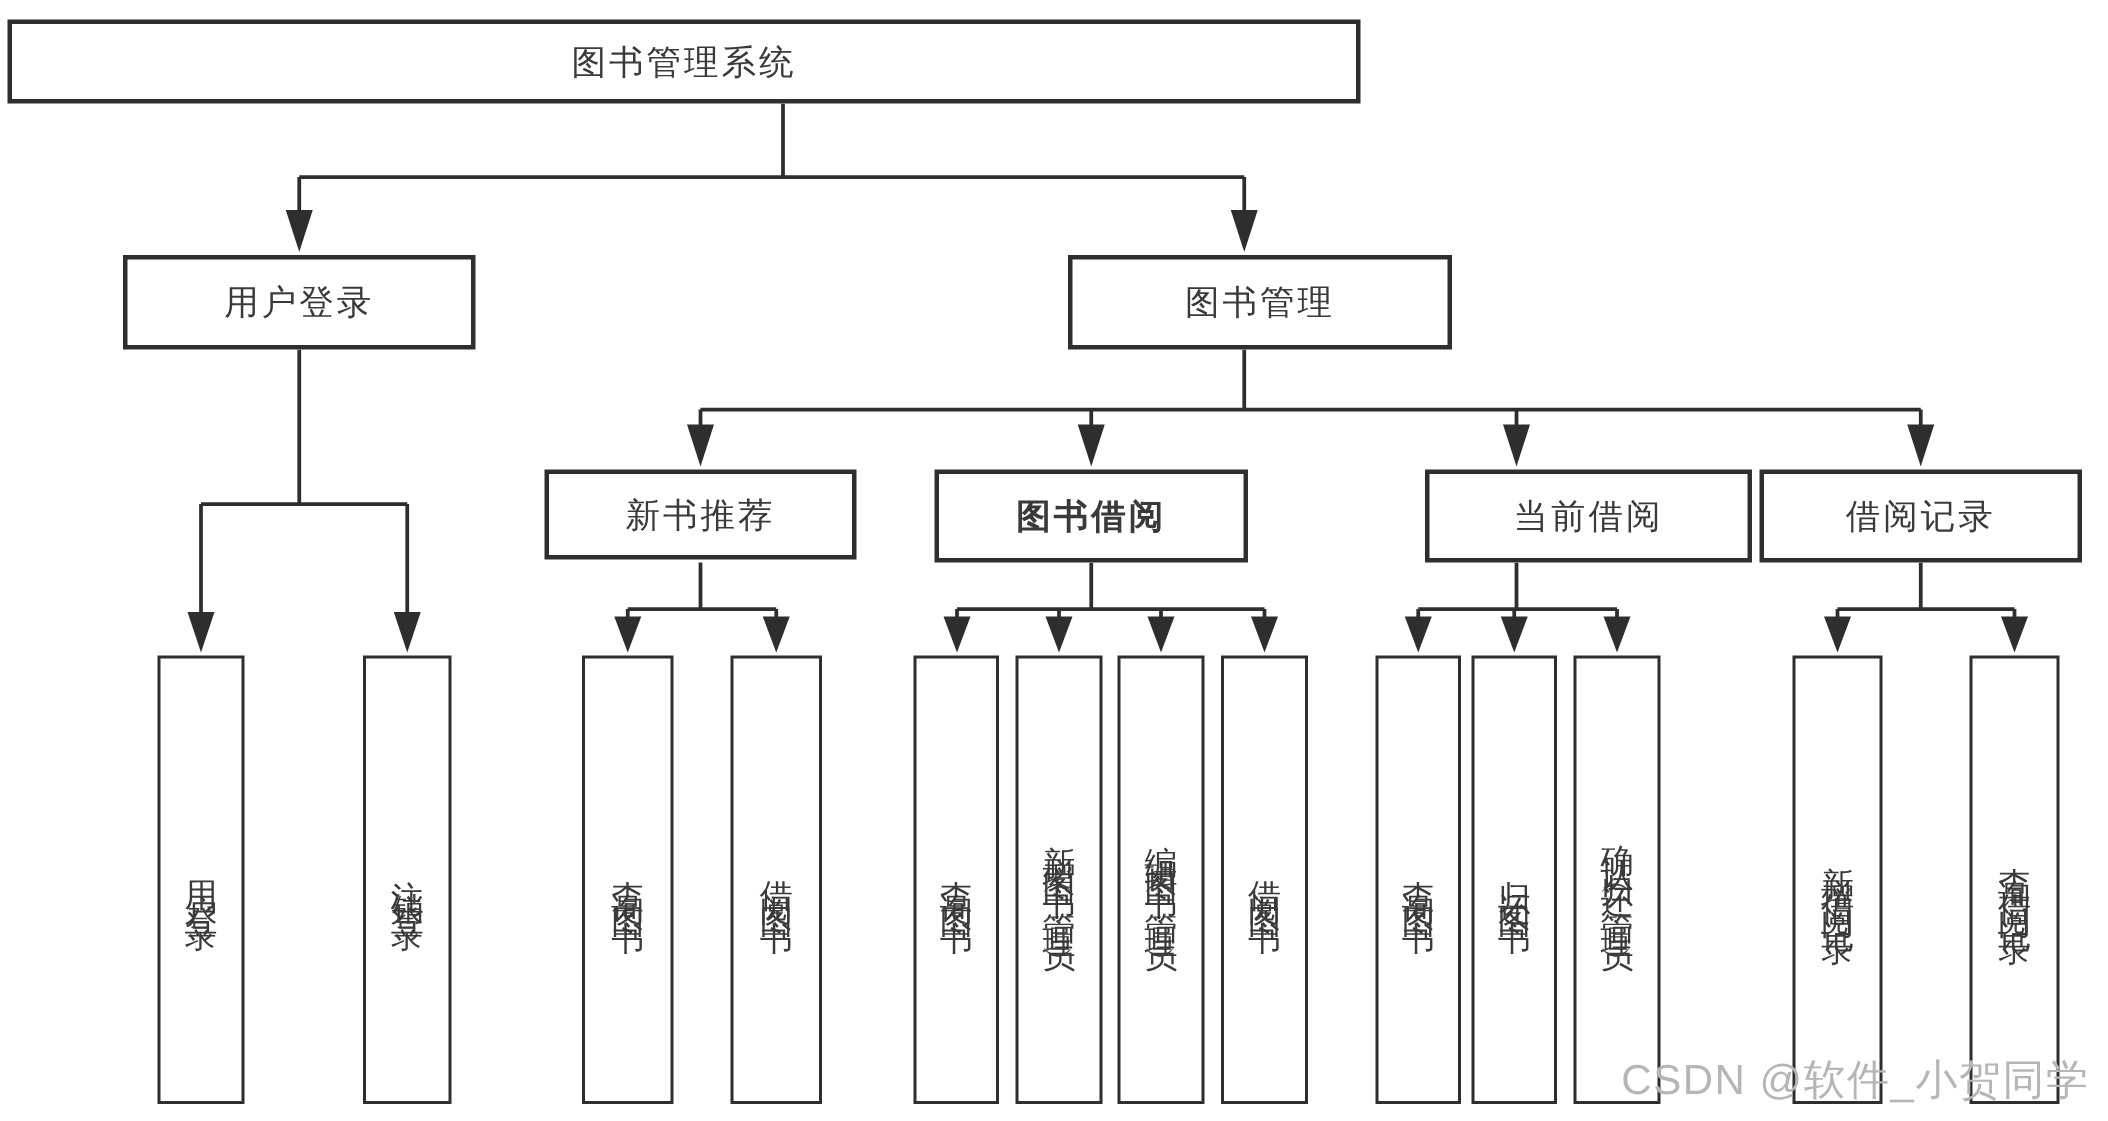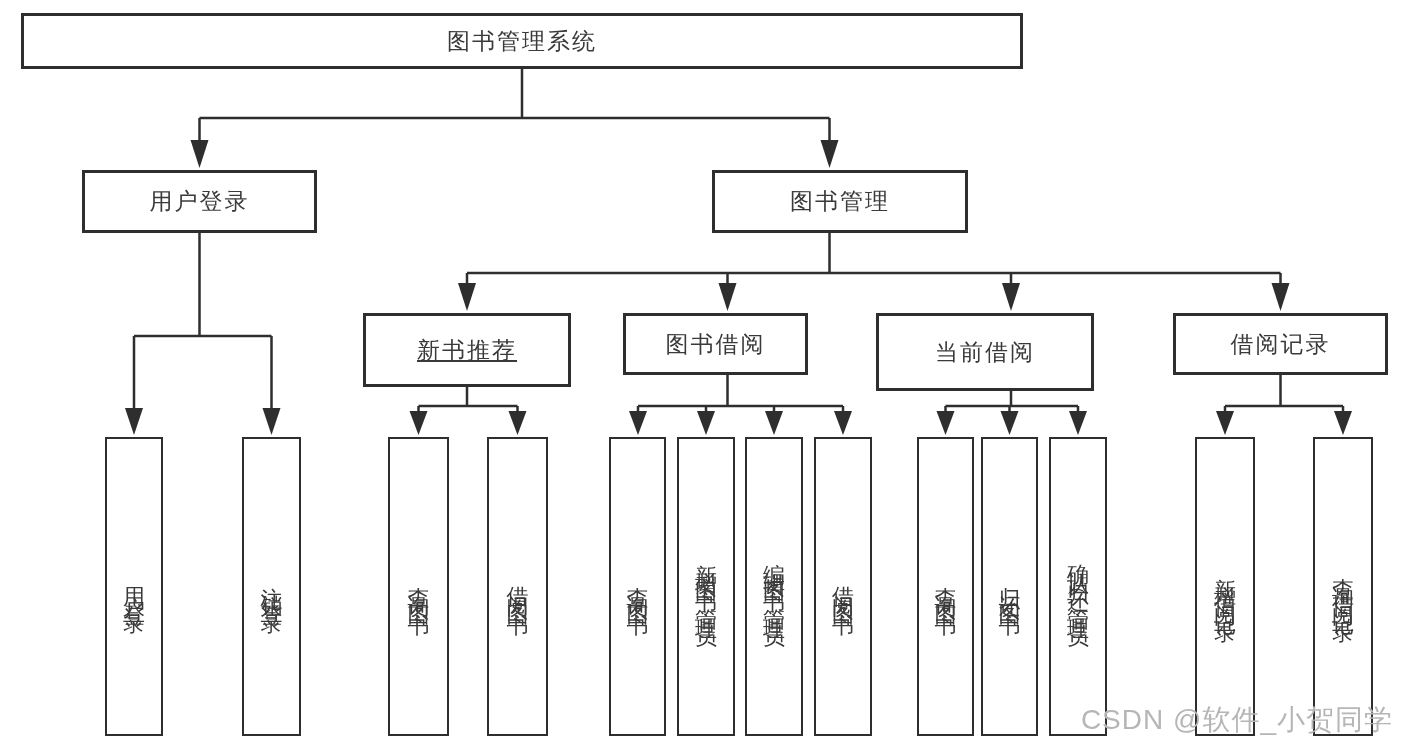--- a/index.html
+++ b/index.html
@@ -63,28 +63,28 @@
     <polygon points="765,411 783,411 774,435"></polygon>
     <polygon points="834,411 852,411 843,435"></polygon>
     <polygon points="936.5,411 954.5,411 945.5,435"></polygon>
     <polygon points="1000.5,411 1018.5,411 1009.5,435"></polygon>
     <polygon points="1069,411 1087,411 1078,435"></polygon>
     <polygon points="1216,411 1234,411 1225,435"></polygon>
     <polygon points="1334,411 1352,411 1343,435"></polygon>
   </g>
 </svg>
 
-<div class="hbox" style="left:21px;top:13px;width:1002px;height:56px;">图书管理系统</div>
+<div class="hbox" style="left:5px;top:13px;width:902px;height:56px;">图书管理系统</div>
 
 <div class="hbox" style="left:82px;top:170px;width:235px;height:63px;">用户登录</div>
 <div class="hbox" style="left:712px;top:170px;width:256px;height:63px;">图书管理</div>
 
-<div class="hbox" style="left:363px;top:313px;width:208px;height:74px;text-decoration:underline;">新书推荐</div>
-<div class="hbox" style="left:623px;top:313px;width:185px;height:62px;">图书借阅</div>
-<div class="hbox" style="left:876px;top:313px;width:218px;height:78px;">当前借阅</div>
+<div class="hbox" style="left:363px;top:313px;width:208px;height:60px;">新书推荐</div>
+<div class="hbox" style="left:623px;top:313px;width:209px;height:62px;font-weight:bold;">图书借阅</div>
+<div class="hbox" style="left:950px;top:313px;width:218px;height:62px;">当前借阅</div>
 <div class="hbox" style="left:1173px;top:313px;width:215px;height:62px;">借阅记录</div>
 
 <div class="vbox" style="left:105px;width:58px;">用户登录</div>
 <div class="vbox" style="left:242px;width:59px;">注销登录</div>
 
 <div class="vbox" style="left:388px;width:61px;">查询图书</div>
 <div class="vbox" style="left:487px;width:61px;">借阅图书</div>
 
 <div class="vbox" style="left:609px;width:57px;">查询图书</div>
 <div class="vbox" style="left:677px;width:58px;">新增图书（管理员）</div>

